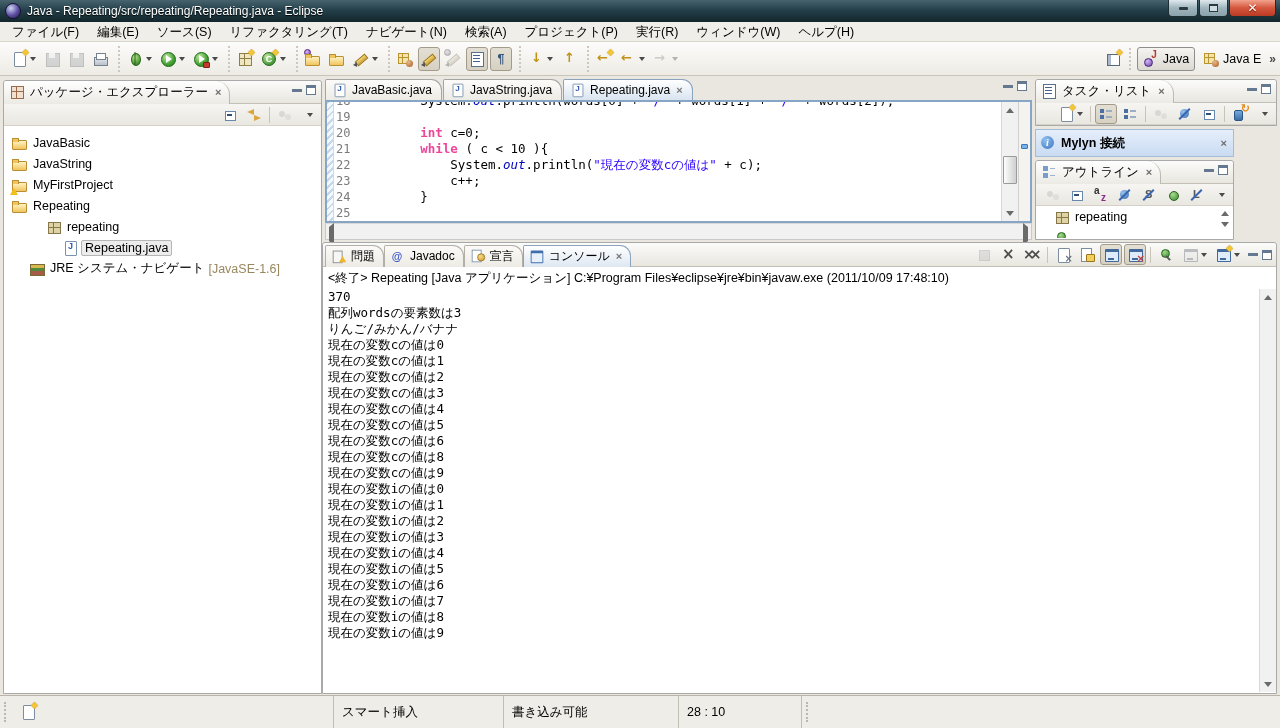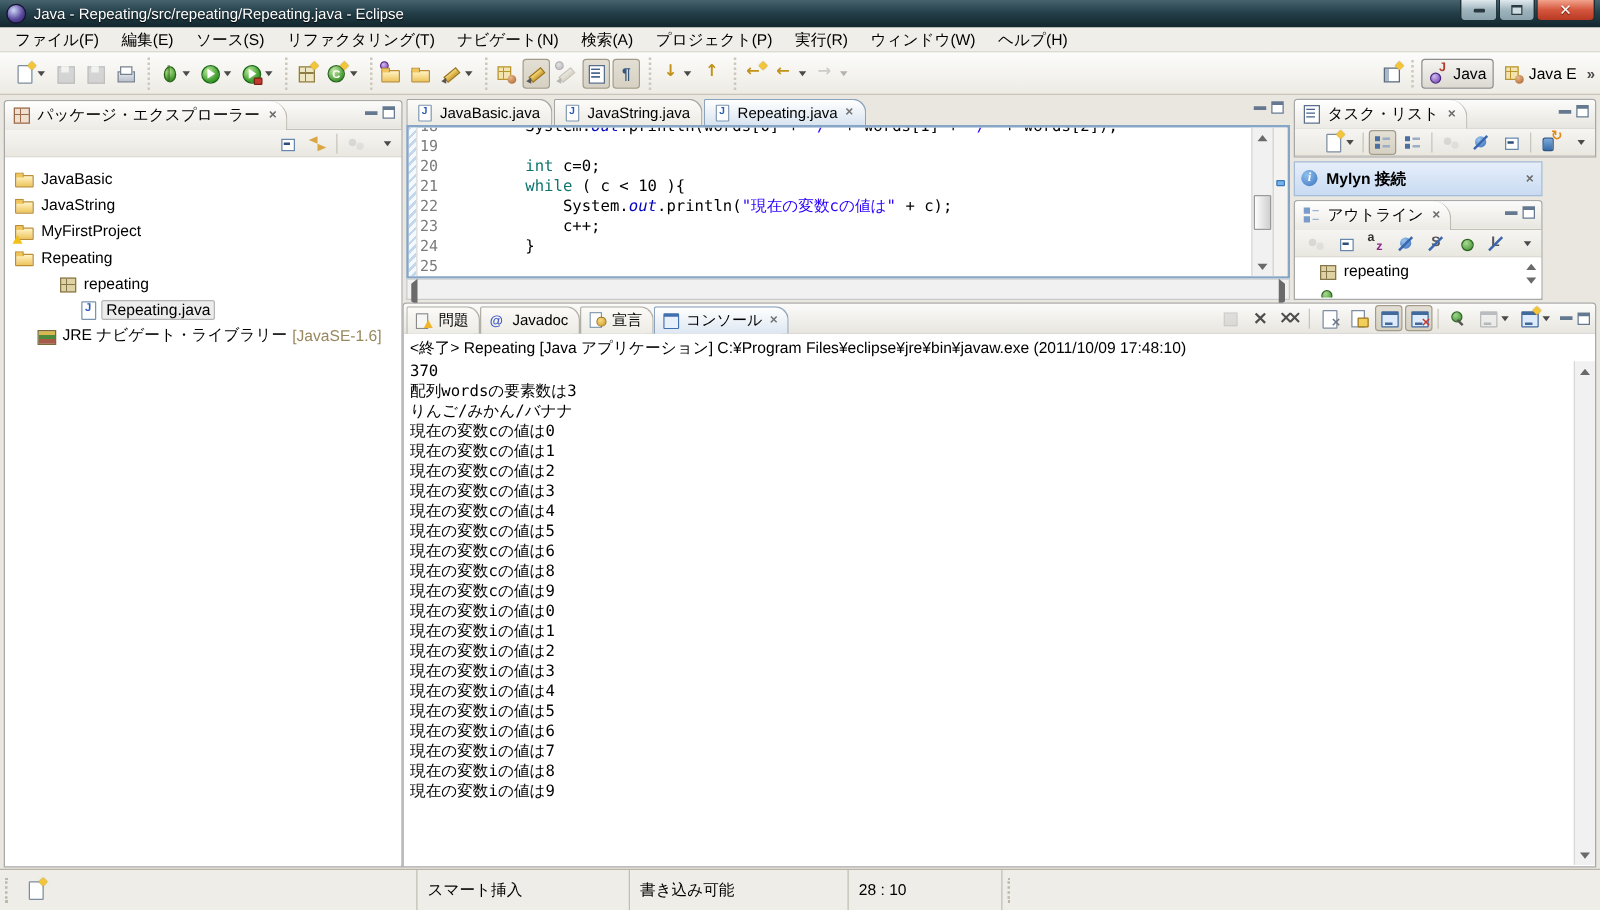--- a/index.html
+++ b/index.html
@@ -148,21 +148,21 @@
   .etab{display:flex;align-items:center;height:21px;padding:0 9px 0 6px;margin-right:1px;border:1px solid #a5a5a5;border-bottom:none;background:linear-gradient(#fcfbf9,#edebe5);border-radius:2px 11px 0 0;font-size:12px;white-space:nowrap}
   .etab .i{margin-right:4px;transform:scale(.9)}
   .etab.active{background:linear-gradient(#ffffff,#d9e4f0);border-color:#8ba3bd;z-index:2}
   .etab .tclose{margin-left:6px;color:#777;font-weight:bold;font-size:11px}
   .ebody{position:absolute;left:0;top:21px;right:0;bottom:17px;border:2px solid #87a5c5;background:#fff;display:flex;overflow:hidden}
   .hatch{width:7px;background:repeating-linear-gradient(135deg,#c3d8ec 0 2px,#f4f9fd 2px 5px);border-right:1px solid #d8d8d8;flex:none}
   .gutter-code{flex:1;overflow:hidden;position:relative}
   .code-scroll{position:absolute;left:0;top:-9px;right:0}
   .code-row{display:flex;height:16px;line-height:16px;font-family:"DejaVu Sans Mono","Liberation Mono",monospace;font-size:12.5px;white-space:pre}
   .code-row .ln{width:26px;flex:none;color:#7b7b7b;font-size:12px;padding-left:2px}
-  .seg-p{color:#000}.seg-k{color:#0f766e;font-weight:normal}.seg-s{color:#2a00ff}.seg-f{color:#0000c0;font-style:italic}
+  .seg-p{color:#000}.seg-k{color:#ec4899;font-weight:bold}.seg-s{color:#2a00ff}.seg-f{color:#0000c0;font-style:italic}
   .vscroll{width:17px;flex:none;background:#f1f1f1;border-left:1px solid #d8d8d8;position:relative}
   .sb-arr{position:absolute;left:2px;width:12px;height:12px;display:flex;align-items:center;justify-content:center}
   .tri-u{width:0;height:0;border-left:4px solid transparent;border-right:4px solid transparent;border-bottom:5px solid #6a6a6a}
   .tri-d{width:0;height:0;border-left:4px solid transparent;border-right:4px solid transparent;border-top:5px solid #6a6a6a}
   .tri-l{width:0;height:0;border-top:4px solid transparent;border-bottom:4px solid transparent;border-right:5px solid #6a6a6a}
   .tri-r{width:0;height:0;border-top:4px solid transparent;border-bottom:4px solid transparent;border-left:5px solid #6a6a6a}
   .vthumb{position:absolute;left:1px;width:14px;background:linear-gradient(to right,#fdfdfd,#cfcfcf);border:1px solid #9a9a9a;border-radius:1px}
   .oruler{width:12px;flex:none;background:#f4f3f0;border-left:1px solid #d0d0d0;position:relative}
   .omark{position:absolute;left:2px;top:35%;width:7px;height:5px;background:#79b2e8;border:1px solid #3a78b8;border-radius:1px}
   .hscroll{position:absolute;left:0;bottom:0;right:0;height:17px;background:#f1f1f1;border:1px solid #c9c9c9;border-top:1px solid #d8d8d8}
@@ -417,21 +417,21 @@
         <div class="tree-row" style="padding-left: 34px;">
           <span class="i package"></span>
           <span>repeating</span>
         </div>
         <div class="tree-row" style="padding-left: 51px;">
           <span class="i java-file"></span>
           <span class="sel-box">Repeating.java</span>
         </div>
         <div class="tree-row" style="padding-left: 17px;">
           <span class="i library"></span>
-          <span>JRE ナビゲート・ライブラリー</span>
+          <span>JRE システム・ナビゲート</span>
           <span class="deco">[JavaSE-1.6]</span>
         </div>
       </div>
   </div>
 
   <div class="editor">
     <div class="etabs" id="editor-tabs">
         <div class="etab">
           <span class="i java-file"></span>
           <span>JavaBasic.java</span>

